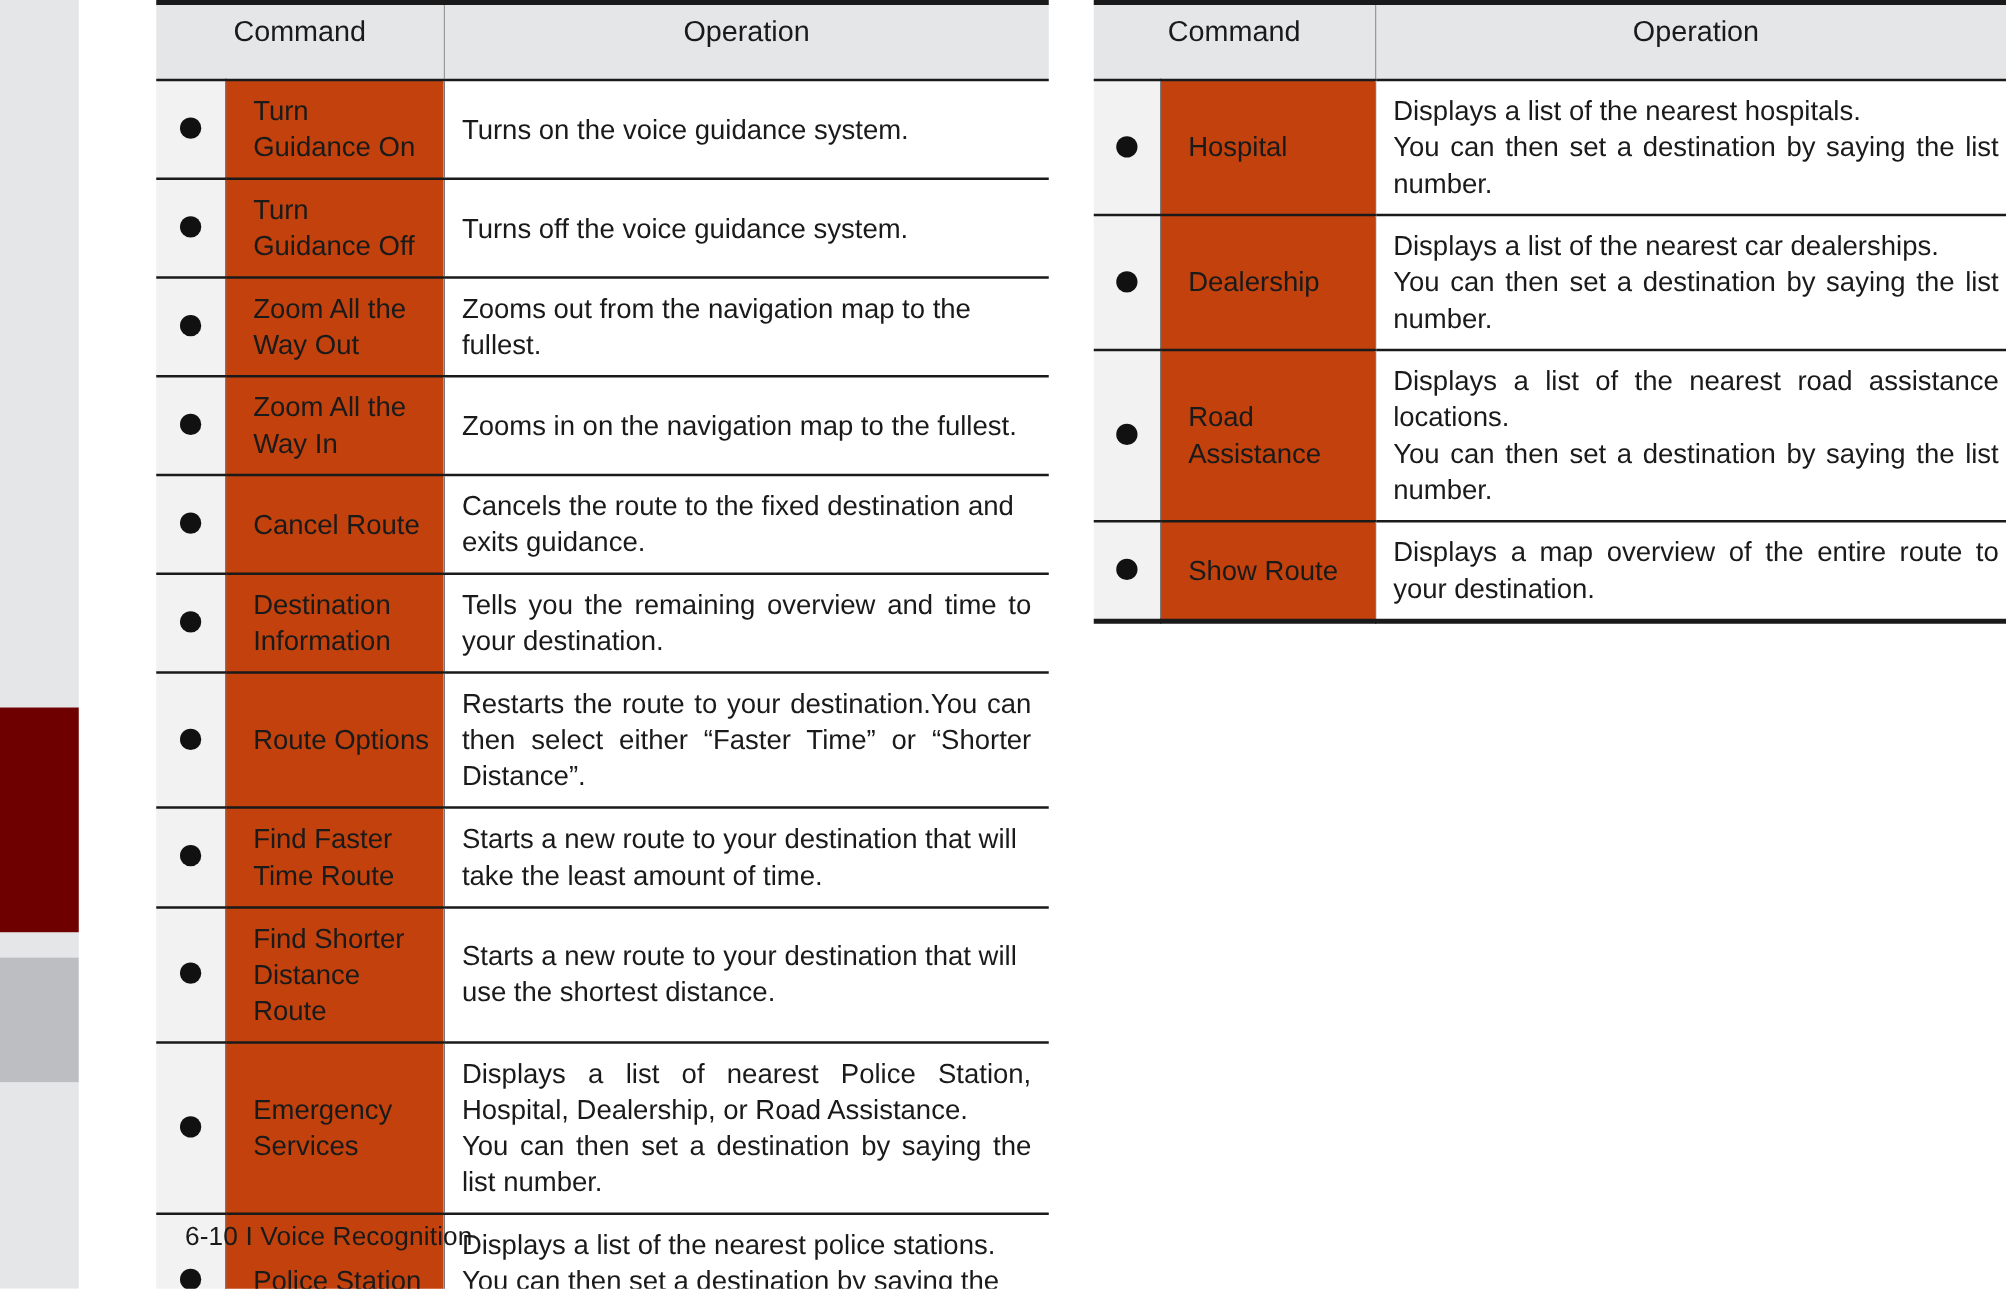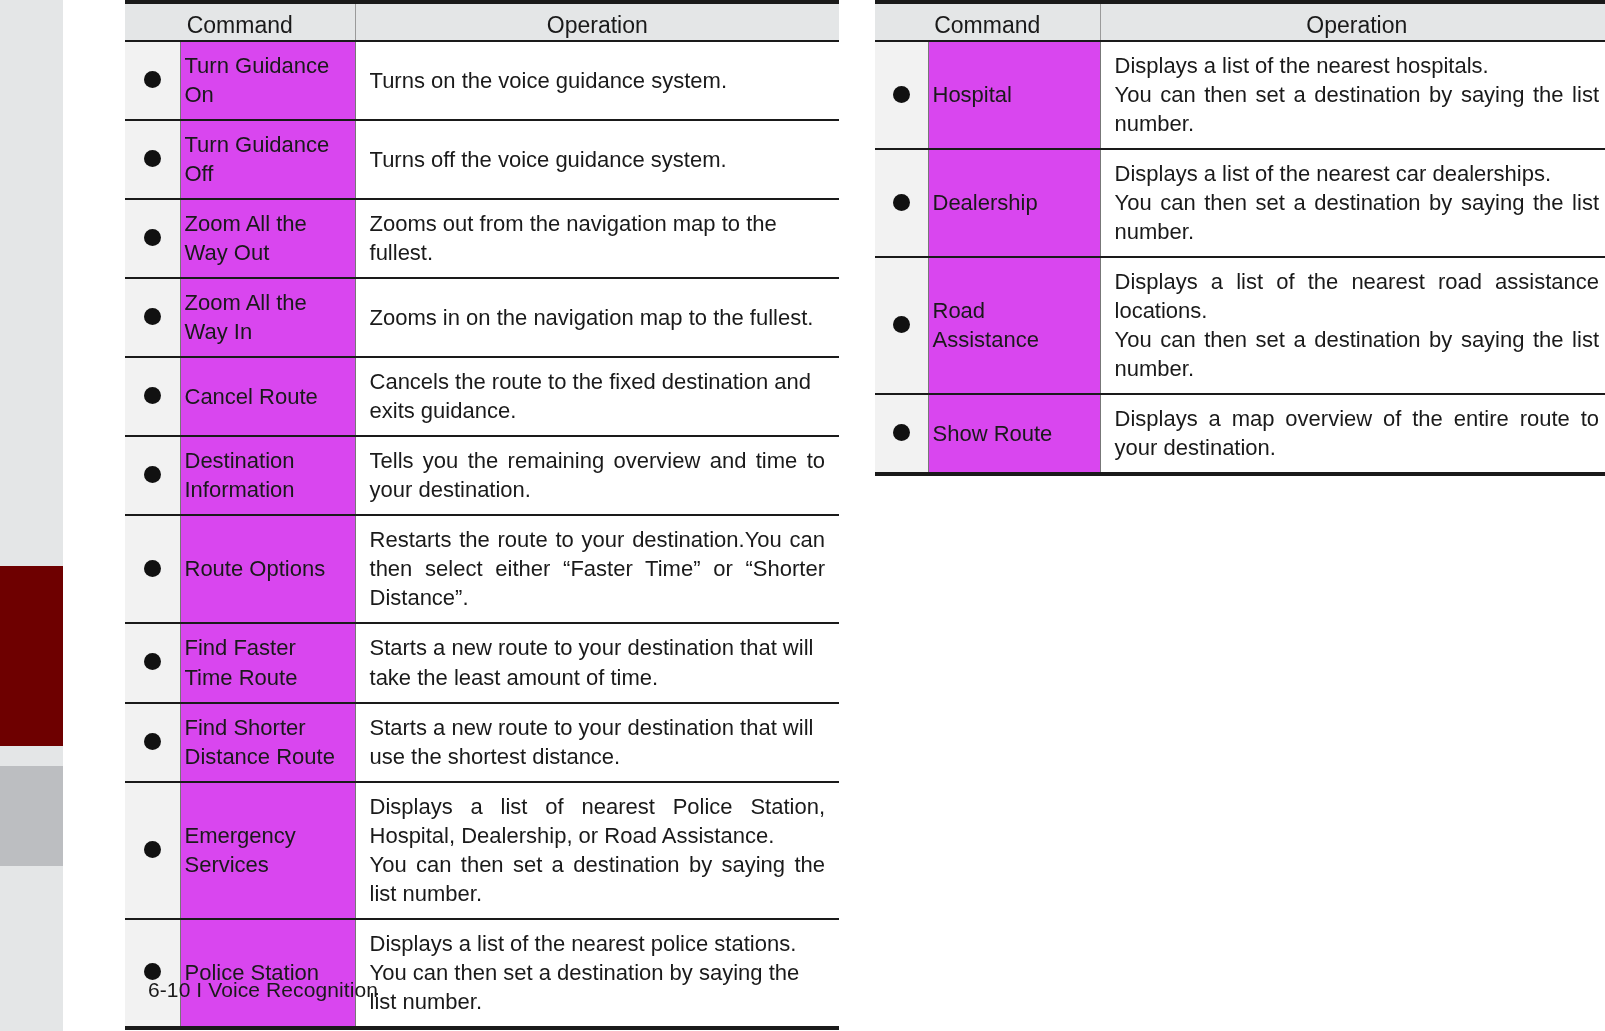--- a/index.html
+++ b/index.html
@@ -36,21 +36,21 @@
   }
   .tbl-left  { left: 125px; top: 0; width: 714px; }
   .tbl-right { left: 875px; top: 0; width: 738px; }
 
   .tbl thead th {
     background: #e4e6e7;
     font-weight: normal;
     font-size: 23px;
     color: #1a1a1a;
     text-align: center;
-    padding: 8px 0 1px 0;
+    padding: 8px 0 24px 0;
     border-bottom: 2px solid #1a1a1a;
   }
   .tbl thead th.th-cmd { border-right: 1px solid #9a9a9a; }
 
   .tbl td {
     border-bottom: 2px solid #1a1a1a;
     vertical-align: middle;
     font-size: 22px;
     color: #1a1a1a;
     line-height: 1.32;
@@ -63,23 +63,23 @@
     border-right: 1px solid #777777;
     padding: 0;
   }
   .dot {
     display: inline-block;
     width: 17px; height: 17px;
     border-radius: 50%;
     background: #111111;
   }
   .c-cmd {
-    background: #d946ef;
+    background: #c2410c;
     border-right: 1px solid #777777;
-    padding: 9px 10px 10px 4px;
+    padding: 9px 10px 10px 22px;
   }
   .c-op {
     background: #ffffff;
     padding: 9px 14px 10px 14px;
     text-align: justify;
     text-justify: inter-word;
   }
   .c-op.nojust { text-align: left; }
   .op-line { display: block; }
   .op-line.just { text-align: justify; text-justify: inter-word; }

